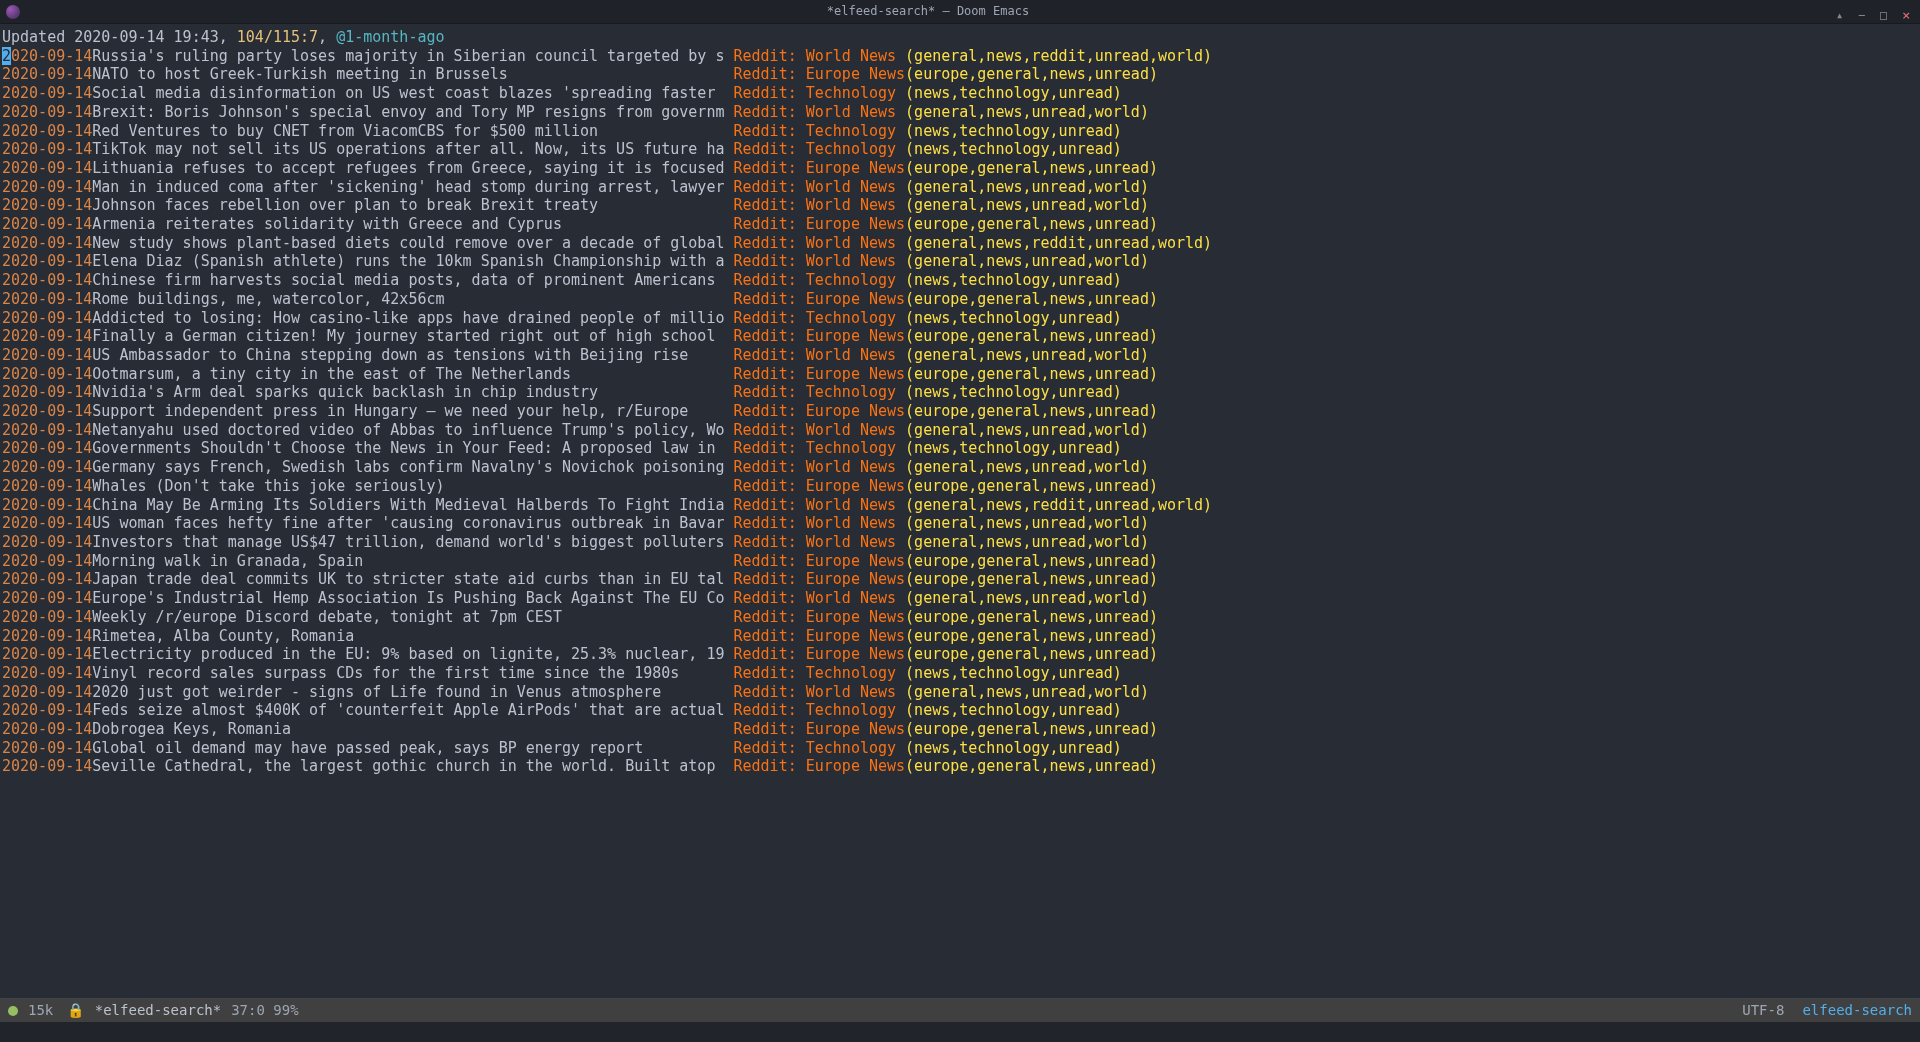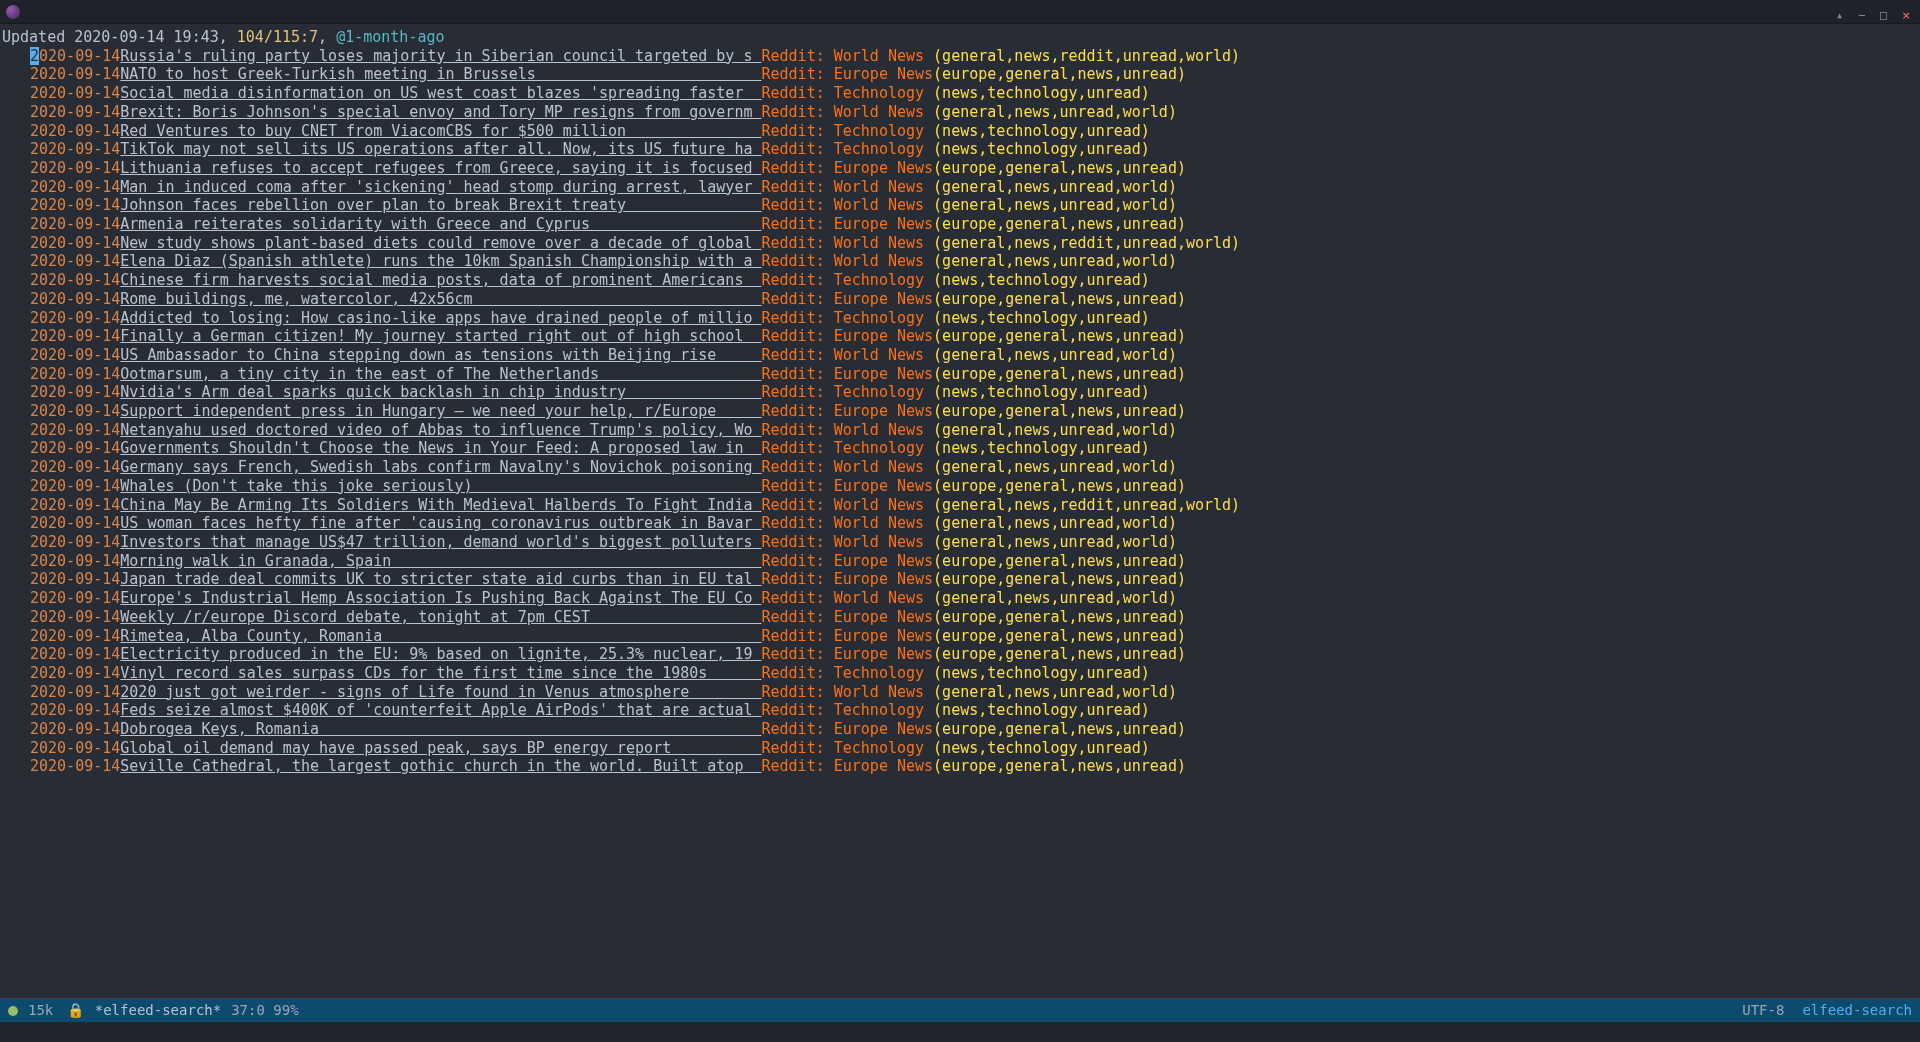--- a/index.html
+++ b/index.html
@@ -38,32 +38,32 @@
 .content {
   flex: 1;
   padding: 4px 8px 0 2px;
   overflow: hidden;
   white-space: pre;
 }
 .header-line { color: #bbc2cf; }
 .hl-updated { color: #bbc2cf; }
 .hl-count { color: #e5c07b; }
 .hl-query { color: #56b6c2; }
-.entry { display: flex; margin-left: 28px; }
+.entry { display: flex; }
 .entry-date { color: #da8548; }
-.entry-title { color: #bbc2cf; text-decoration: underline; }
+.entry-title { color: #bbc2cf; }
 .entry-feed { color: #f97316; }
 .entry-tags { color: #fde047; }
 .cursor-mark {
   background: #51afef;
   color: #282c34;
 }
 .modeline {
   height: 24px;
-  background: #0c4a6e;
+  background: #404040;
   color: #9da5b4;
   display: flex;
   align-items: center;
   padding: 0 8px;
   font-size: 14px;
   border-top: 1px solid #3f444a;
   justify-content: center;
 }
 .ml-dot {
   width: 10px; height: 10px; border-radius: 50%;
@@ -75,20 +75,21 @@
 .ml-mode { color: #51afef; }
 .echo { height: 20px; background: #21242b; }
 </style>
 </head>
 <body>
 
 <div class="titlebar">
   <div class="left">
     <span class="app-icon"></span>
   </div>
+  <div class="title">*elfeed-search* – Doom Emacs</div>
   <div class="right">
     <span class="win-icon">▴</span>
     <span class="win-icon">−</span>
     <span class="win-icon">□</span>
     <span class="win-icon close-icon">⨯</span>
   </div>
 </div>
 
 <div class="content" id="content"><div class="header-line"><span class="hl-updated">Updated 2020-09-14 19:43</span><span>, </span><span class="hl-count">104/115:7</span><span>, </span><span class="hl-query">@1-month-ago</span></div><div class="entry"><span class="entry-date"><span class="cursor-mark">2</span>020-09-14</span> <span class="entry-title">Russia's ruling party loses majority in Siberian council targeted by s </span> <span class="entry-feed">Reddit: World News </span> <span class="entry-tags">(general,news,reddit,unread,world)</span></div><div class="entry"><span class="entry-date">2020-09-14</span> <span class="entry-title">NATO to host Greek-Turkish meeting in Brussels                         </span> <span class="entry-feed">Reddit: Europe News</span> <span class="entry-tags">(europe,general,news,unread)</span></div><div class="entry"><span class="entry-date">2020-09-14</span> <span class="entry-title">Social media disinformation on US west coast blazes 'spreading faster  </span> <span class="entry-feed">Reddit: Technology </span> <span class="entry-tags">(news,technology,unread)</span></div><div class="entry"><span class="entry-date">2020-09-14</span> <span class="entry-title">Brexit: Boris Johnson's special envoy and Tory MP resigns from governm </span> <span class="entry-feed">Reddit: World News </span> <span class="entry-tags">(general,news,unread,world)</span></div><div class="entry"><span class="entry-date">2020-09-14</span> <span class="entry-title">Red Ventures to buy CNET from ViacomCBS for $500 million               </span> <span class="entry-feed">Reddit: Technology </span> <span class="entry-tags">(news,technology,unread)</span></div><div class="entry"><span class="entry-date">2020-09-14</span> <span class="entry-title">TikTok may not sell its US operations after all. Now, its US future ha </span> <span class="entry-feed">Reddit: Technology </span> <span class="entry-tags">(news,technology,unread)</span></div><div class="entry"><span class="entry-date">2020-09-14</span> <span class="entry-title">Lithuania refuses to accept refugees from Greece, saying it is focused </span> <span class="entry-feed">Reddit: Europe News</span> <span class="entry-tags">(europe,general,news,unread)</span></div><div class="entry"><span class="entry-date">2020-09-14</span> <span class="entry-title">Man in induced coma after 'sickening' head stomp during arrest, lawyer </span> <span class="entry-feed">Reddit: World News </span> <span class="entry-tags">(general,news,unread,world)</span></div><div class="entry"><span class="entry-date">2020-09-14</span> <span class="entry-title">Johnson faces rebellion over plan to break Brexit treaty               </span> <span class="entry-feed">Reddit: World News </span> <span class="entry-tags">(general,news,unread,world)</span></div><div class="entry"><span class="entry-date">2020-09-14</span> <span class="entry-title">Armenia reiterates solidarity with Greece and Cyprus                   </span> <span class="entry-feed">Reddit: Europe News</span> <span class="entry-tags">(europe,general,news,unread)</span></div><div class="entry"><span class="entry-date">2020-09-14</span> <span class="entry-title">New study shows plant-based diets could remove over a decade of global </span> <span class="entry-feed">Reddit: World News </span> <span class="entry-tags">(general,news,reddit,unread,world)</span></div><div class="entry"><span class="entry-date">2020-09-14</span> <span class="entry-title">Elena Diaz (Spanish athlete) runs the 10km Spanish Championship with a </span> <span class="entry-feed">Reddit: World News </span> <span class="entry-tags">(general,news,unread,world)</span></div><div class="entry"><span class="entry-date">2020-09-14</span> <span class="entry-title">Chinese firm harvests social media posts, data of prominent Americans  </span> <span class="entry-feed">Reddit: Technology </span> <span class="entry-tags">(news,technology,unread)</span></div><div class="entry"><span class="entry-date">2020-09-14</span> <span class="entry-title">Rome buildings, me, watercolor, 42x56cm                                </span> <span class="entry-feed">Reddit: Europe News</span> <span class="entry-tags">(europe,general,news,unread)</span></div><div class="entry"><span class="entry-date">2020-09-14</span> <span class="entry-title">Addicted to losing: How casino-like apps have drained people of millio </span> <span class="entry-feed">Reddit: Technology </span> <span class="entry-tags">(news,technology,unread)</span></div><div class="entry"><span class="entry-date">2020-09-14</span> <span class="entry-title">Finally a German citizen! My journey started right out of high school  </span> <span class="entry-feed">Reddit: Europe News</span> <span class="entry-tags">(europe,general,news,unread)</span></div><div class="entry"><span class="entry-date">2020-09-14</span> <span class="entry-title">US Ambassador to China stepping down as tensions with Beijing rise     </span> <span class="entry-feed">Reddit: World News </span> <span class="entry-tags">(general,news,unread,world)</span></div><div class="entry"><span class="entry-date">2020-09-14</span> <span class="entry-title">Ootmarsum, a tiny city in the east of The Netherlands                  </span> <span class="entry-feed">Reddit: Europe News</span> <span class="entry-tags">(europe,general,news,unread)</span></div><div class="entry"><span class="entry-date">2020-09-14</span> <span class="entry-title">Nvidia's Arm deal sparks quick backlash in chip industry               </span> <span class="entry-feed">Reddit: Technology </span> <span class="entry-tags">(news,technology,unread)</span></div><div class="entry"><span class="entry-date">2020-09-14</span> <span class="entry-title">Support independent press in Hungary – we need your help, r/Europe     </span> <span class="entry-feed">Reddit: Europe News</span> <span class="entry-tags">(europe,general,news,unread)</span></div><div class="entry"><span class="entry-date">2020-09-14</span> <span class="entry-title">Netanyahu used doctored video of Abbas to influence Trump's policy, Wo </span> <span class="entry-feed">Reddit: World News </span> <span class="entry-tags">(general,news,unread,world)</span></div><div class="entry"><span class="entry-date">2020-09-14</span> <span class="entry-title">Governments Shouldn't Choose the News in Your Feed: A proposed law in  </span> <span class="entry-feed">Reddit: Technology </span> <span class="entry-tags">(news,technology,unread)</span></div><div class="entry"><span class="entry-date">2020-09-14</span> <span class="entry-title">Germany says French, Swedish labs confirm Navalny's Novichok poisoning </span> <span class="entry-feed">Reddit: World News </span> <span class="entry-tags">(general,news,unread,world)</span></div><div class="entry"><span class="entry-date">2020-09-14</span> <span class="entry-title">Whales (Don't take this joke seriously)                                </span> <span class="entry-feed">Reddit: Europe News</span> <span class="entry-tags">(europe,general,news,unread)</span></div><div class="entry"><span class="entry-date">2020-09-14</span> <span class="entry-title">China May Be Arming Its Soldiers With Medieval Halberds To Fight India </span> <span class="entry-feed">Reddit: World News </span> <span class="entry-tags">(general,news,reddit,unread,world)</span></div><div class="entry"><span class="entry-date">2020-09-14</span> <span class="entry-title">US woman faces hefty fine after 'causing coronavirus outbreak in Bavar </span> <span class="entry-feed">Reddit: World News </span> <span class="entry-tags">(general,news,unread,world)</span></div><div class="entry"><span class="entry-date">2020-09-14</span> <span class="entry-title">Investors that manage US$47 trillion, demand world's biggest polluters </span> <span class="entry-feed">Reddit: World News </span> <span class="entry-tags">(general,news,unread,world)</span></div><div class="entry"><span class="entry-date">2020-09-14</span> <span class="entry-title">Morning walk in Granada, Spain                                         </span> <span class="entry-feed">Reddit: Europe News</span> <span class="entry-tags">(europe,general,news,unread)</span></div><div class="entry"><span class="entry-date">2020-09-14</span> <span class="entry-title">Japan trade deal commits UK to stricter state aid curbs than in EU tal </span> <span class="entry-feed">Reddit: Europe News</span> <span class="entry-tags">(europe,general,news,unread)</span></div><div class="entry"><span class="entry-date">2020-09-14</span> <span class="entry-title">Europe's Industrial Hemp Association Is Pushing Back Against The EU Co </span> <span class="entry-feed">Reddit: World News </span> <span class="entry-tags">(general,news,unread,world)</span></div><div class="entry"><span class="entry-date">2020-09-14</span> <span class="entry-title">Weekly /r/europe Discord debate, tonight at 7pm CEST                   </span> <span class="entry-feed">Reddit: Europe News</span> <span class="entry-tags">(europe,general,news,unread)</span></div><div class="entry"><span class="entry-date">2020-09-14</span> <span class="entry-title">Rimetea, Alba County, Romania                                          </span> <span class="entry-feed">Reddit: Europe News</span> <span class="entry-tags">(europe,general,news,unread)</span></div><div class="entry"><span class="entry-date">2020-09-14</span> <span class="entry-title">Electricity produced in the EU: 9% based on lignite, 25.3% nuclear, 19 </span> <span class="entry-feed">Reddit: Europe News</span> <span class="entry-tags">(europe,general,news,unread)</span></div><div class="entry"><span class="entry-date">2020-09-14</span> <span class="entry-title">Vinyl record sales surpass CDs for the first time since the 1980s      </span> <span class="entry-feed">Reddit: Technology </span> <span class="entry-tags">(news,technology,unread)</span></div><div class="entry"><span class="entry-date">2020-09-14</span> <span class="entry-title">2020 just got weirder - signs of Life found in Venus atmosphere        </span> <span class="entry-feed">Reddit: World News </span> <span class="entry-tags">(general,news,unread,world)</span></div><div class="entry"><span class="entry-date">2020-09-14</span> <span class="entry-title">Feds seize almost $400K of 'counterfeit Apple AirPods' that are actual </span> <span class="entry-feed">Reddit: Technology </span> <span class="entry-tags">(news,technology,unread)</span></div><div class="entry"><span class="entry-date">2020-09-14</span> <span class="entry-title">Dobrogea Keys, Romania                                                 </span> <span class="entry-feed">Reddit: Europe News</span> <span class="entry-tags">(europe,general,news,unread)</span></div><div class="entry"><span class="entry-date">2020-09-14</span> <span class="entry-title">Global oil demand may have passed peak, says BP energy report          </span> <span class="entry-feed">Reddit: Technology </span> <span class="entry-tags">(news,technology,unread)</span></div><div class="entry"><span class="entry-date">2020-09-14</span> <span class="entry-title">Seville Cathedral, the largest gothic church in the world. Built atop  </span> <span class="entry-feed">Reddit: Europe News</span> <span class="entry-tags">(europe,general,news,unread)</span></div></div>
 

